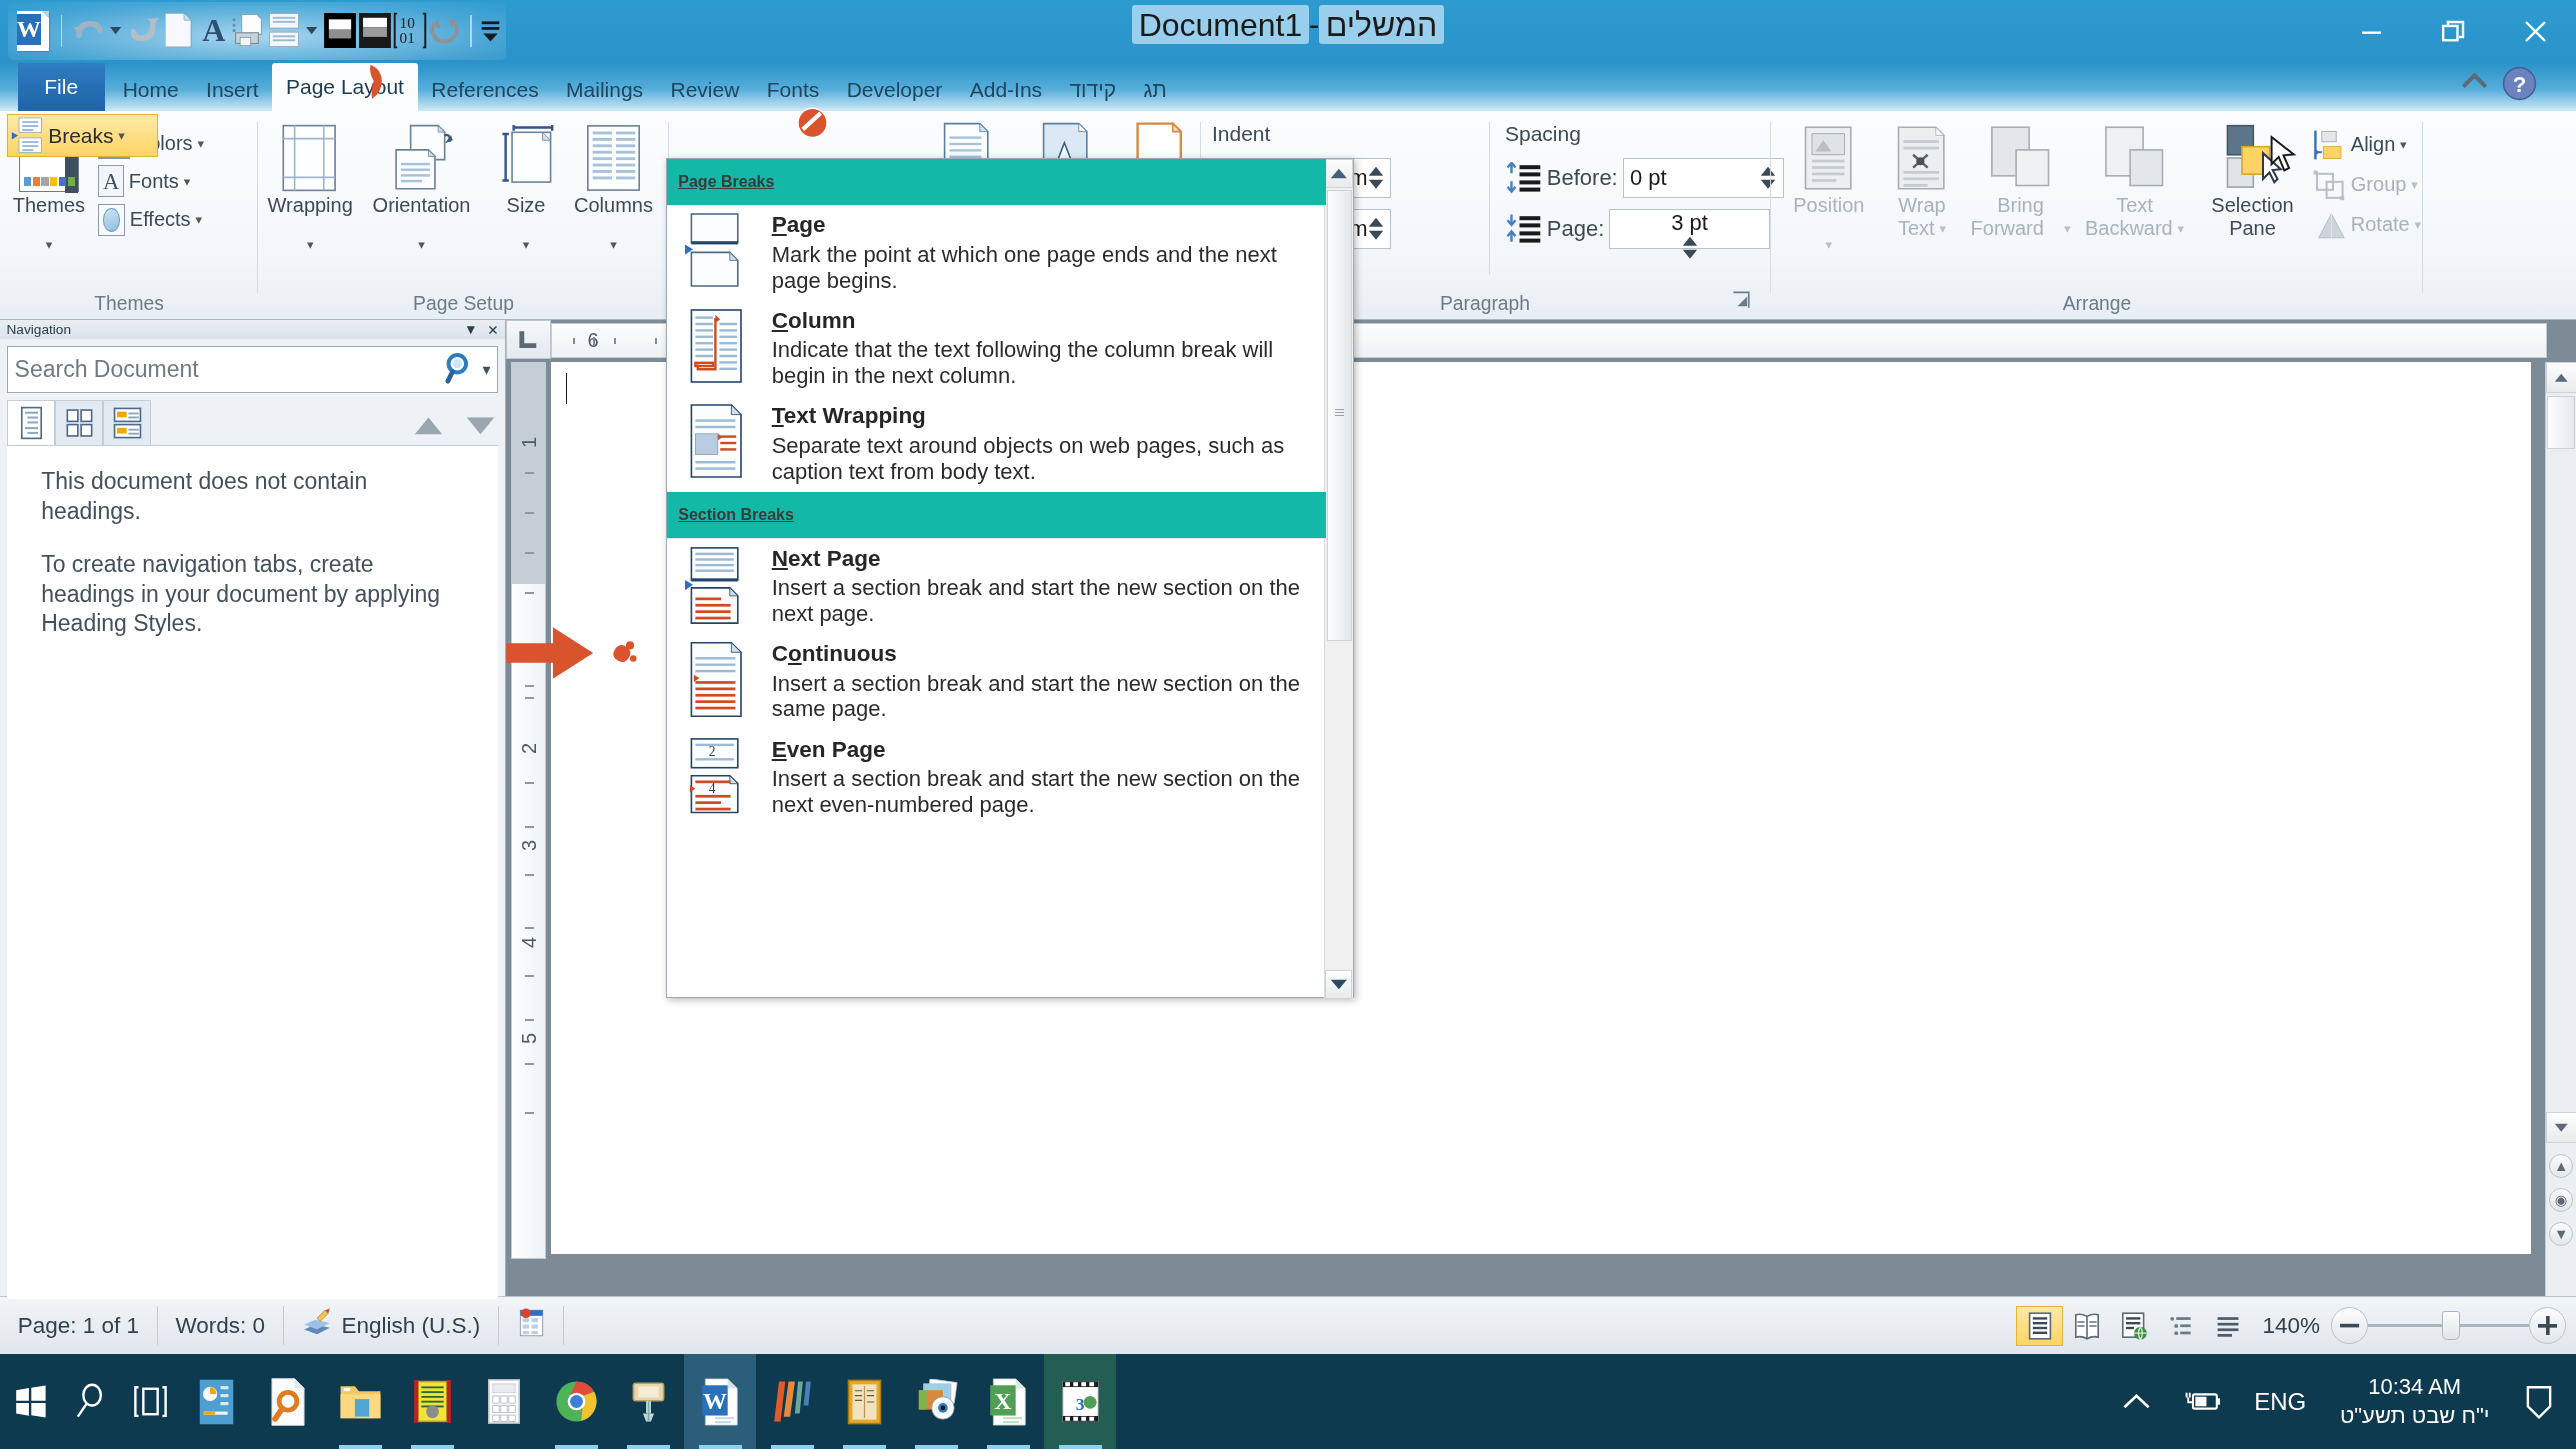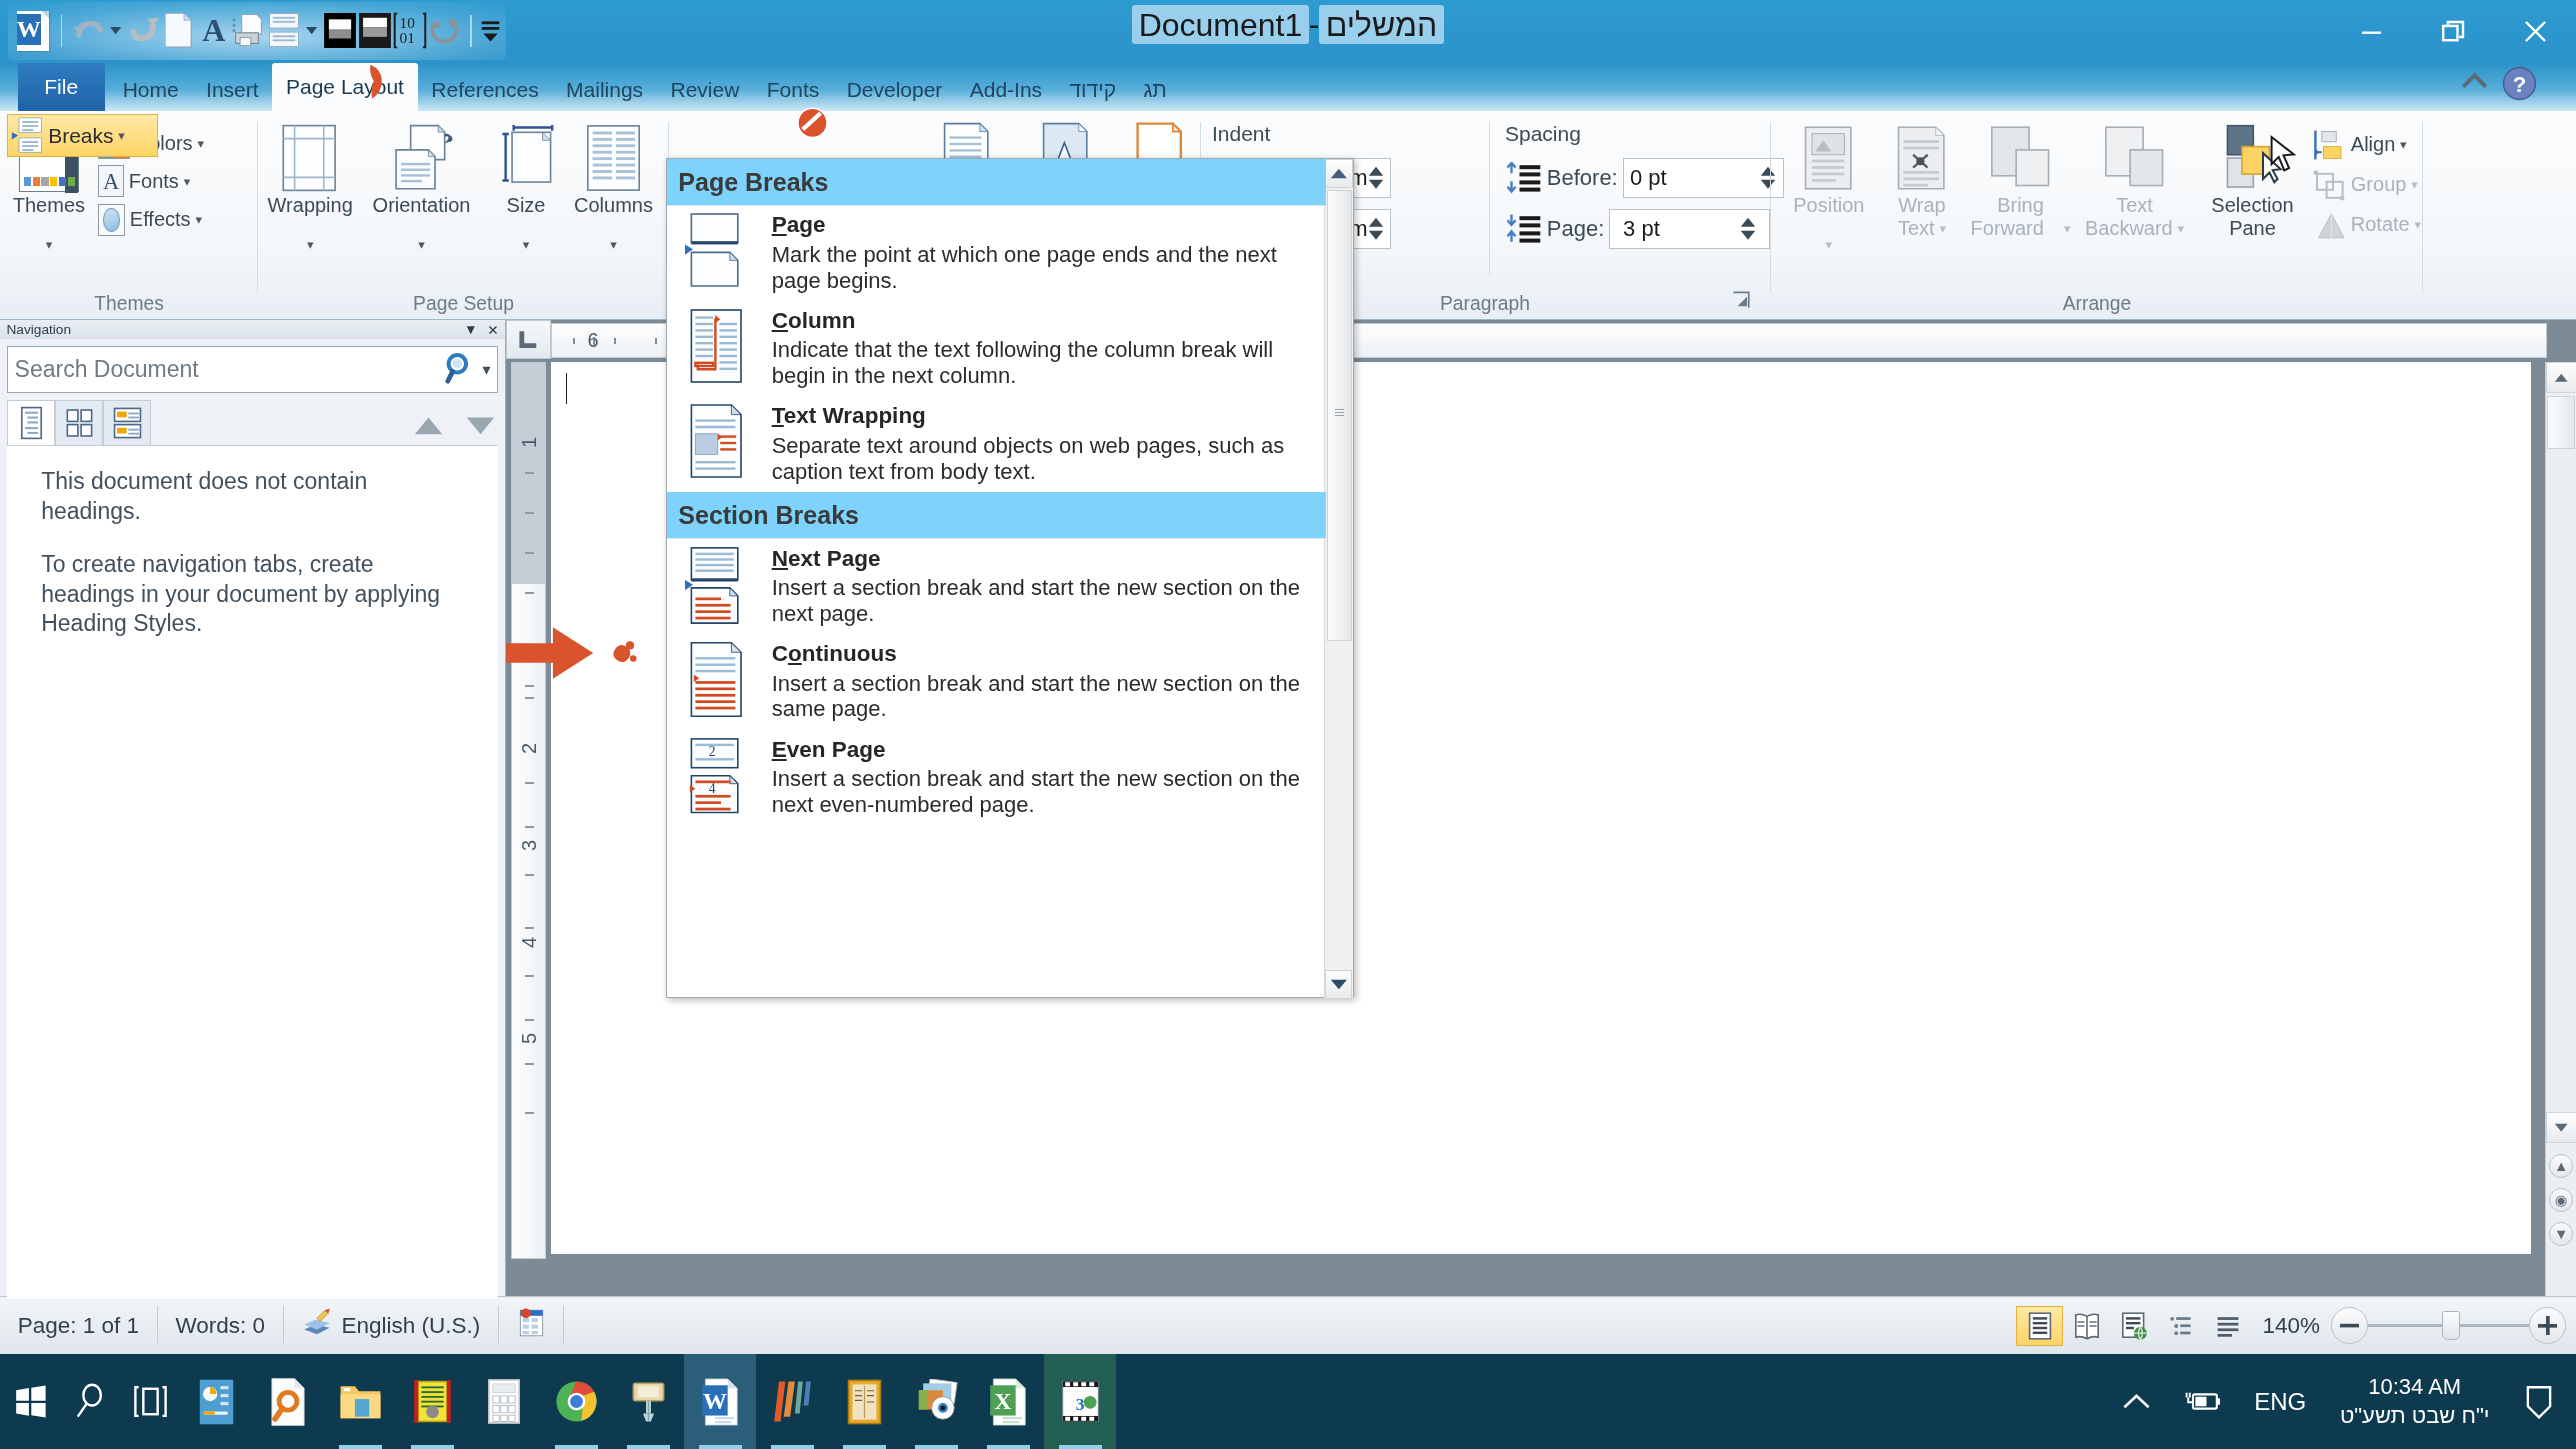--- a/index.html
+++ b/index.html
@@ -105,23 +105,23 @@
     font-size:21px; color:#2c2c2c;
   }
 
   
   .dropdown {
     position:absolute; left:666px; top:158px; width:688px; height:840px;
     background:#fff; border:0.8px solid #9ca9b3;
     box-shadow:2.4px 2.4px 7.2px rgba(0,0,0,.28);
     z-index:40;
   }
-  .dd-header { height:47px; background:#7dd3fc; border-bottom:0.8px solid #e1e7ec;
-     display:flex; align-items:center; padding-left:11.3px; font-size:25px; font-weight:bold;
-     color:#3a3a3a; }
+  .dd-header { height:47px; background:#14b8a6; border-bottom:0.8px solid #e1e7ec;
+     display:flex; align-items:center; padding-left:11.3px; font-size:16px; font-weight:bold;
+     color:#3a3a3a;text-decoration:underline; }
   .dd-item { display:flex; padding:6.4px 8px 8px 17.7px; gap:16px; align-items:flex-start;}
   .dd-item .txt { flex:1; }
   .dd-item .ttl { font-size:22.5px; font-weight:bold; color:#262626; margin-bottom:3.2px;}
   .dd-item .ttl u { text-decoration:underline; }
   .dd-item .desc { font-size:22px; color:#2b2b2b; line-height:1.18; }
   .dd-scroll { position:absolute; right:0; top:0; width:29px; height:840px;
       background:#f0f0f0; border-left:0.8px solid #d6dbe0; }
   .dd-scroll .arrow { height:29px; display:flex;align-items:center;justify-content:center;
       background:linear-gradient(180deg,#fdfdfd,#e8eaec); border:0.8px solid #cfd4d8;}
   .dd-scroll .thumb { position:absolute; left:1.6px; top:31px; width:25px; height:451px;
@@ -629,21 +629,21 @@
             <g fill="#1a1a1a">
                 <rect x="18" y="4" width="26" height="5"></rect>
                 <rect x="18" y="13" width="26" height="5"></rect>
                 <rect x="18" y="23" width="26" height="5"></rect>
                 <rect x="18" y="32" width="26" height="5"></rect>
               </g>
             <path d="M8 2 V14 M3 9 L8 15 L13 9" stroke="#4a7fc1" stroke-width="3" fill="none"></path>
             <path d="M8 36 V24 M3 29 L8 23 L13 29" stroke="#4a7fc1" stroke-width="3" fill="none"></path>
           </svg>
           <span style="font-size:22px;color:#3b4a55;">Page:</span>
-          <div style="width:161px;height:40px;border:0.8px solid #b6c2cc;background:#fff;display:flex;align-items:center;padding:0 13px;font-size:22px;color:#1a1a1a;">
+          <div style="width:161px;height:40px;border:0.8px solid #b6c2cc;background:#fff;display:flex;align-items:center;padding:0 21px;font-size:22px;color:#1a1a1a;flex-direction:column;">
             <span style="flex:1;">3 pt</span>
             <span style="display:flex;flex-direction:column;gap:2.4px;">
                 <svg width="16" height="10.5" viewBox="0 0 20 13">
                   <polygon points="10,1 19,12 1,12" fill="#3a4a56"></polygon>
                 </svg>
                 <svg width="16" height="10.5" viewBox="0 0 20 13">
                   <polygon points="10,12 19,1 1,1" fill="#3a4a56"></polygon>
                 </svg>
               </span>
           </div>

